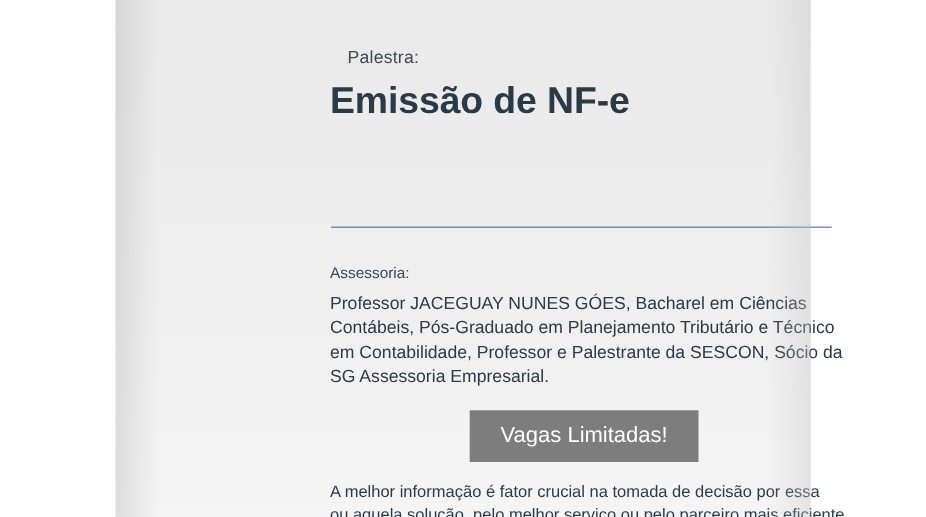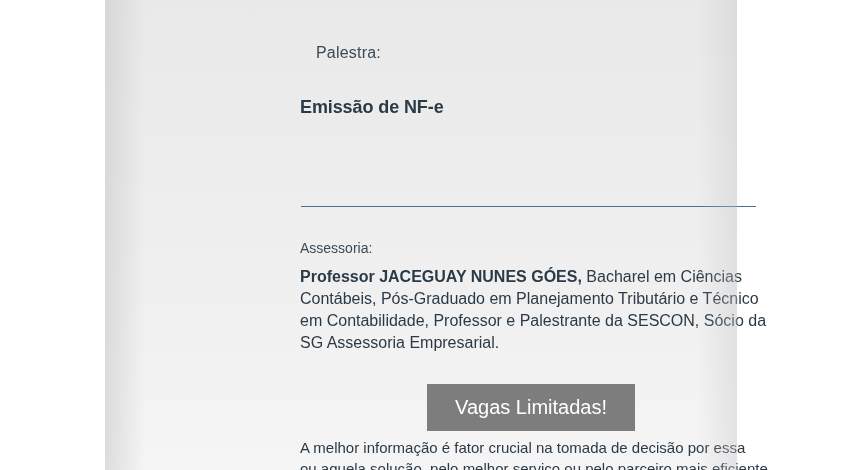--- a/index.html
+++ b/index.html
@@ -55,23 +55,23 @@
     left: 0;
     top: 44px;
     font-size: 16px;
     color: #3b4a57;
     letter-spacing: 0.2px;
     margin-left: 16px;
   }
   .headline {
     position: absolute;
     left: 0;
-    top: 91px;
+    top: 76px;
     width: 480px;
-    font-size: 18px;
+    font-size: 34px;
     font-weight: bold;
     color: #2b3a47;
     line-height: 32px;
     letter-spacing: -0.1px;
   }
   .headline .line {
     display: block;
     white-space: nowrap;
   }
   .rule {
@@ -92,26 +92,26 @@
   .speaker-bio {
     position: absolute;
     left: 0;
     top: 266px;
     width: 472px;
     font-size: 16px;
     color: #2b3a47;
     line-height: 22px;
   }
   .speaker-bio .name {
-    font-weight: bold;
+    font-weight: normal;
   }
   .cta {
     position: absolute;
     left: 127px;
-    top: 384px;
+    top: 373px;
     width: 208px;
     height: 47px;
     background: #7d7d7d;
     color: #ffffff;
     font-size: 20px;
     display: flex;
     align-items: center;
     justify-content: center;
     border: none;
     cursor: pointer;

